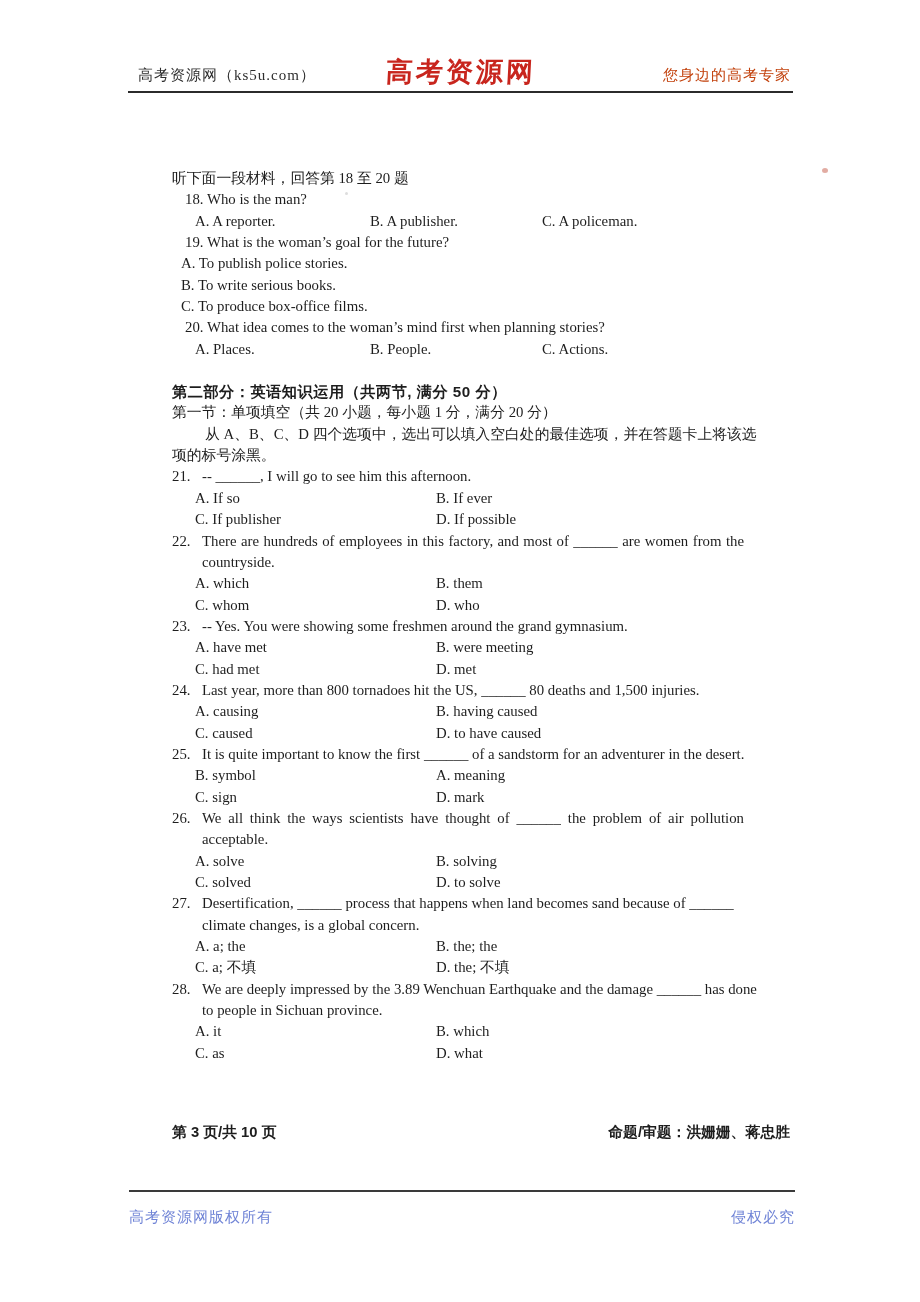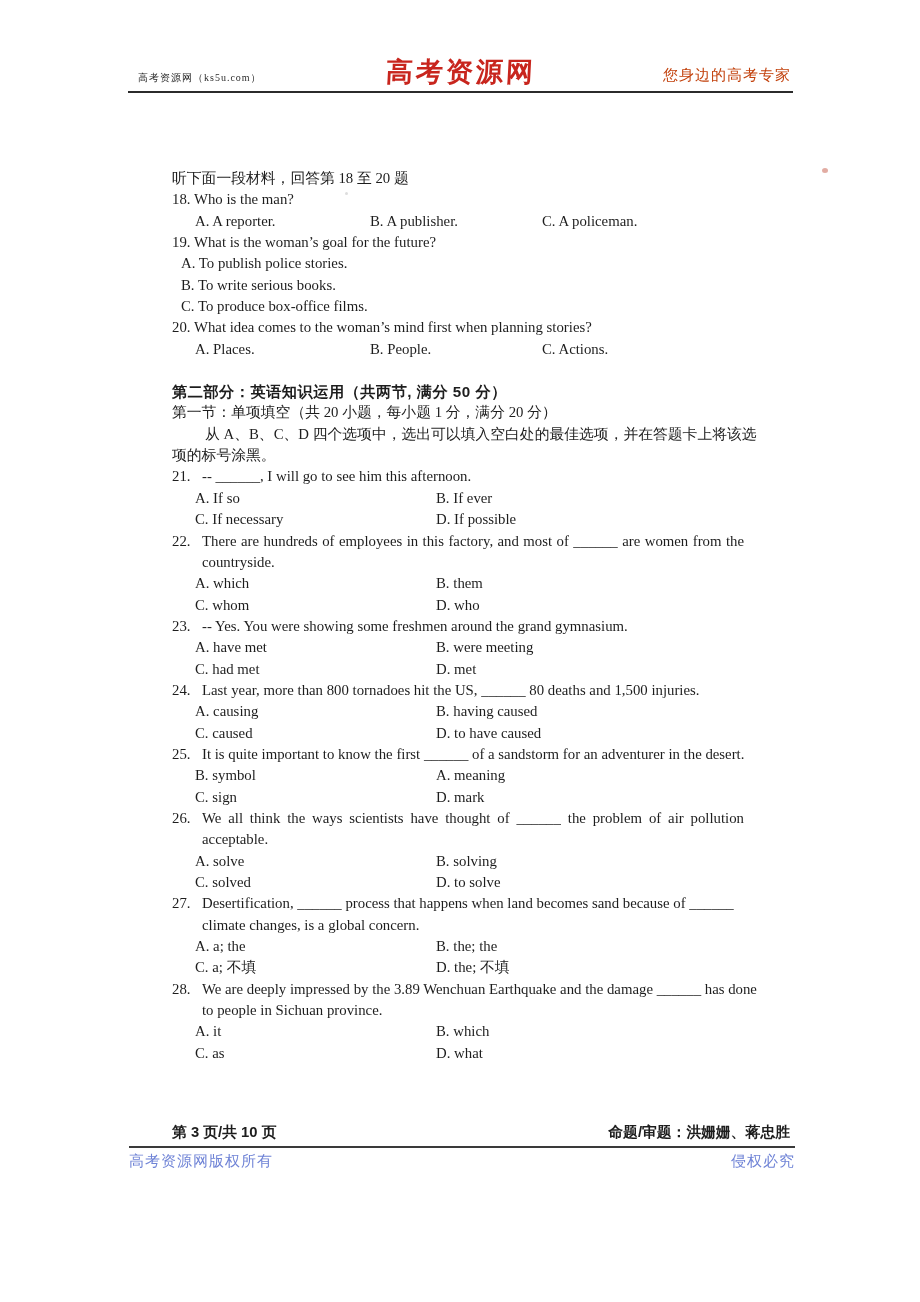--- a/index.html
+++ b/index.html
@@ -10,58 +10,58 @@
     overflow:hidden;
     font-family:"Liberation Serif","DejaVu Serif",serif;
     color:#1d1d1d;
   }
   .soft{filter:blur(0.25px);}
   
   .hdr{
     position:absolute;left:128px;right:127px;top:44px;height:47px;
     border-bottom:2px solid #2b2b2b;
   }
-  .hdr-left{position:absolute;left:10px;bottom:6px;font-size:10px;color:#2d2d2d;letter-spacing:1px;}
+  .hdr-left{position:absolute;left:10px;bottom:6px;font-size:15px;color:#2d2d2d;letter-spacing:1px;}
   .hdr-logo{
     position:absolute;left:50%;transform:translateX(-50%) skewX(-3deg);bottom:1px;
     font-size:27px;font-weight:bold;color:#c8251d;letter-spacing:3px;
     font-family:"Liberation Serif","DejaVu Serif",serif;
   }
   .hdr-right{position:absolute;right:2px;bottom:6px;font-size:15px;color:#c2410c;letter-spacing:1px;}
   
   .doc{
     position:absolute;left:172px;top:168px;width:572px;
     font-size:14.8px;line-height:21.35px;
   }
   .ln{white-space:nowrap;}
   .q{display:flex;}
   .qn{flex:none;width:30px;}
-  .qn-l{flex:none;width:22px;}
+  .qn-l{flex:none;width:22px;margin-left:13px;}
   .qs{flex:1;min-width:0;}
   .j{white-space:normal;text-align:justify;text-align-last:justify;}
   .opts{margin-left:23px;display:grid;grid-template-columns:241px auto;}
   .opts3{margin-left:23px;display:grid;grid-template-columns:175px 172px auto;}
   .optsv{margin-left:9px;}
   .part-head{
     margin-top:21px;font-weight:bold;
     font-family:"Liberation Sans","DejaVu Sans",sans-serif;
     font-size:15.2px;letter-spacing:0.5px;
   }
   .indent{text-indent:33px;}
   
   .pfoot{
     position:absolute;left:172px;right:130px;top:1123px;
     display:flex;justify-content:space-between;
     font-weight:bold;font-size:14.8px;
     font-family:"Liberation Sans","DejaVu Sans",sans-serif;
   }
   
   .bbar{
-    position:absolute;left:129px;right:125px;top:1146px;
-    border-top:2px solid #3a3a3a;padding-top:4px;
+    position:absolute;left:129px;right:125px;top:1190px;
+    border-top:2px solid #3a3a3a;padding-top:16px;
     display:flex;justify-content:space-between;
     font-size:15px;color:#6f83d6;letter-spacing:1px;
   }
   .speck{position:absolute;border-radius:50%;}
 </style>
 </head>
 <body>
 
 <div class="page">
 
@@ -112,21 +112,21 @@
 
     <div class="q">
       <span class="qn">21.</span>
       <span class="qs">
         <div class="ln">-- ______, I will go to see him this afternoon.</div>
       </span>
     </div>
     <div class="opts">
       <div class="ln">A. If so</div>
       <div class="ln">B. If ever</div>
-      <div class="ln">C. If necessary</div>
+      <div class="ln">C. If publisher</div>
       <div class="ln">D. If possible</div>
     </div>
 
     <div class="q">
       <span class="qn">22.</span>
       <span class="qs">
         <div class="j">There are hundreds of employees in this factory, and most of ______ are women from the</div>
         <div class="ln">countryside.</div>
       </span>
     </div>

